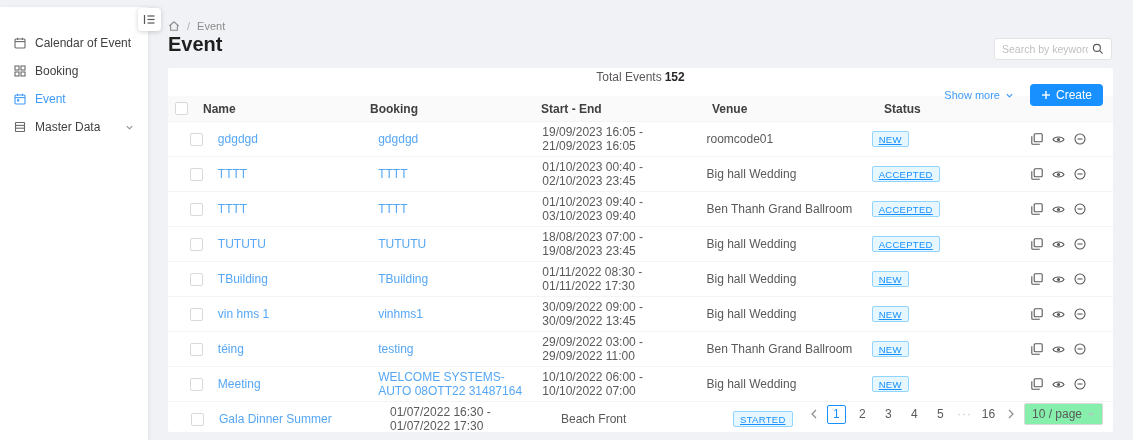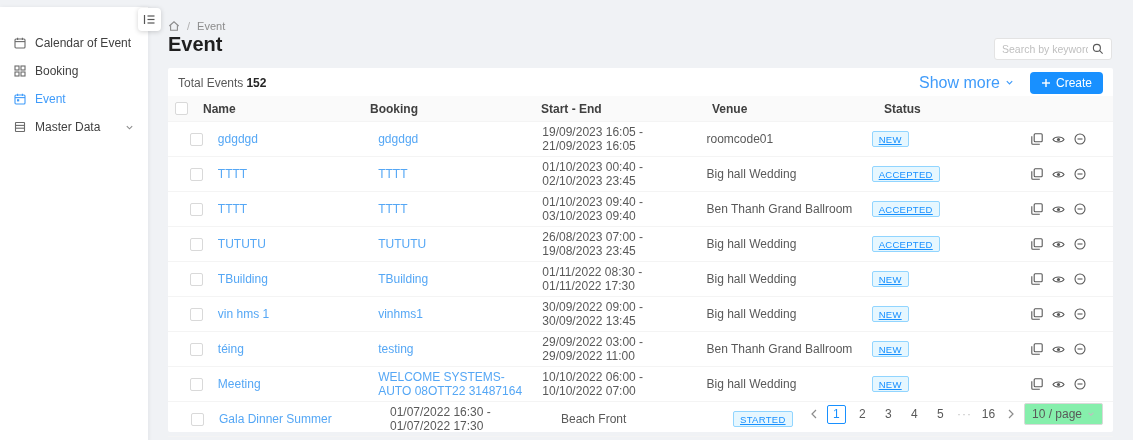--- a/index.html
+++ b/index.html
@@ -45,25 +45,25 @@
     flex:1; min-width:0; border:none; outline:none; font-size:10.5px;
     font-family:inherit; color:#595959; background:transparent;
   }
   .search-box input::placeholder { color:#bfbfbf; }
   .search-box .mag { color:#595959; display:flex; cursor:pointer; }
   
   .card {
     position:absolute; left:20px; right:20px; top:68px; bottom:8px;
     background:#fff; border-radius:2px;
   }
-  .card-toolbar { height:27px; display:flex; align-items:center; padding:2px 10px 0 10px; }
+  .card-toolbar { height:27px; display:flex; align-items:center; padding:2px 10px 0 10px;flex-direction:column; }
   .total { font-size:12px; color:#595959; }
   .total b { color:#262626; margin-left:3px; }
   .toolbar-right { margin-left:auto; display:flex; align-items:center; gap:16px; }
-  .show-more { display:flex; align-items:center; gap:5px; font-size:16px; color:#3f9bfa; cursor:pointer; }
+  .show-more { display:flex; align-items:center; gap:5px; font-size:11px; color:#3f9bfa; cursor:pointer; }
   .create-btn {
     display:flex; align-items:center; gap:5px; height:22px; padding:0 11px;
     background:#1890ff; color:#fff; font-size:12px; border:none; border-radius:4px;
     font-family:inherit; cursor:pointer;
   }
   
   .thead {
     display:flex; align-items:center; height:25px; margin-top:1px;
     background:#fafafa; font-size:12px; font-weight:700; color:#404040;
   }
@@ -332,21 +332,21 @@
       </span>
     </div>
   </div>
 
   <div class="trow">
     <div class="cell c-check">
             <span class="checkbox"></span>
           </div>
     <div class="cell c-name"><a class="link">TUTUTU</a></div>
     <div class="cell c-booking"><a class="link">TUTUTU</a></div>
-    <div class="cell c-dates">26/08/2023 07:00 - 19/08/2023 23:45</div>
+    <div class="cell c-dates">18/08/2023 07:00 - 19/08/2023 23:45</div>
     <div class="cell c-venue">Big hall Wedding</div>
     <div class="cell c-status"><span class="badge">ACCEPTED</span></div>
     <div class="cell c-actions">
       <span class="act">
         <svg width="12" height="12" viewBox="0 0 12 12" stroke="currentColor" fill="none" stroke-width="1.1">
                 <rect x="3.2" y="0.8" width="8" height="8" rx="1"></rect>
                 <path d="M8.8 11.2H1.8a1 1 0 0 1-1-1v-7" fill="none"></path>
               </svg>
       </span>
       <span class="act">

